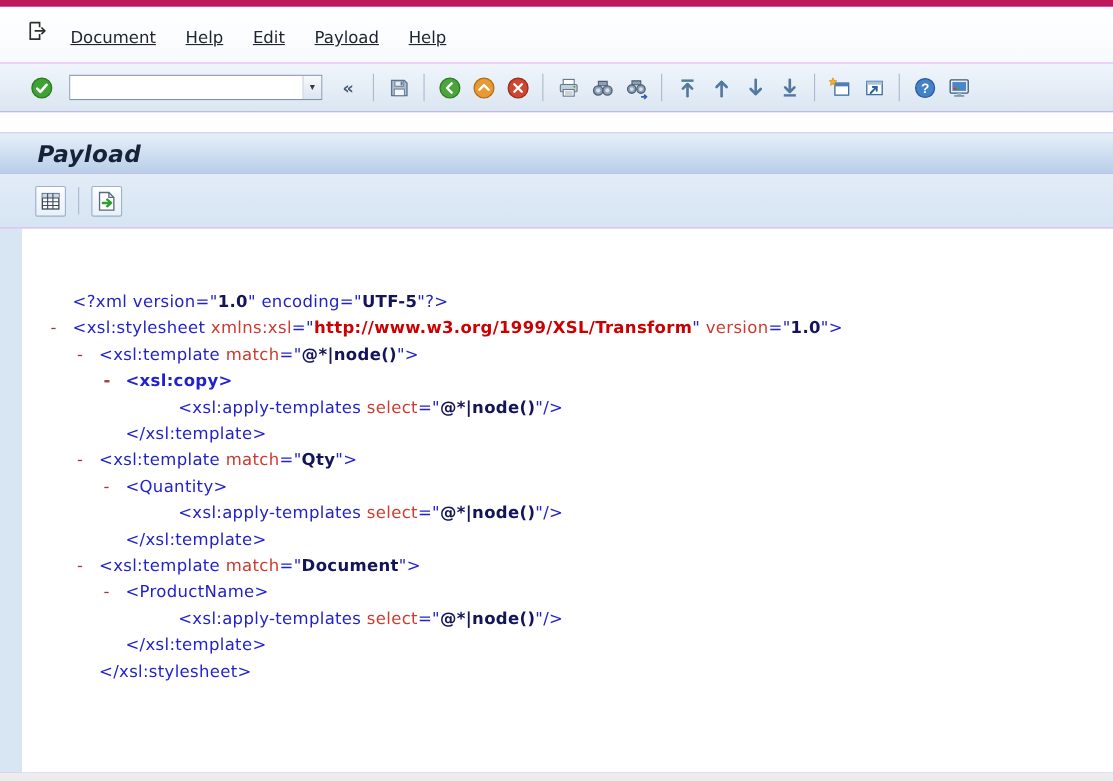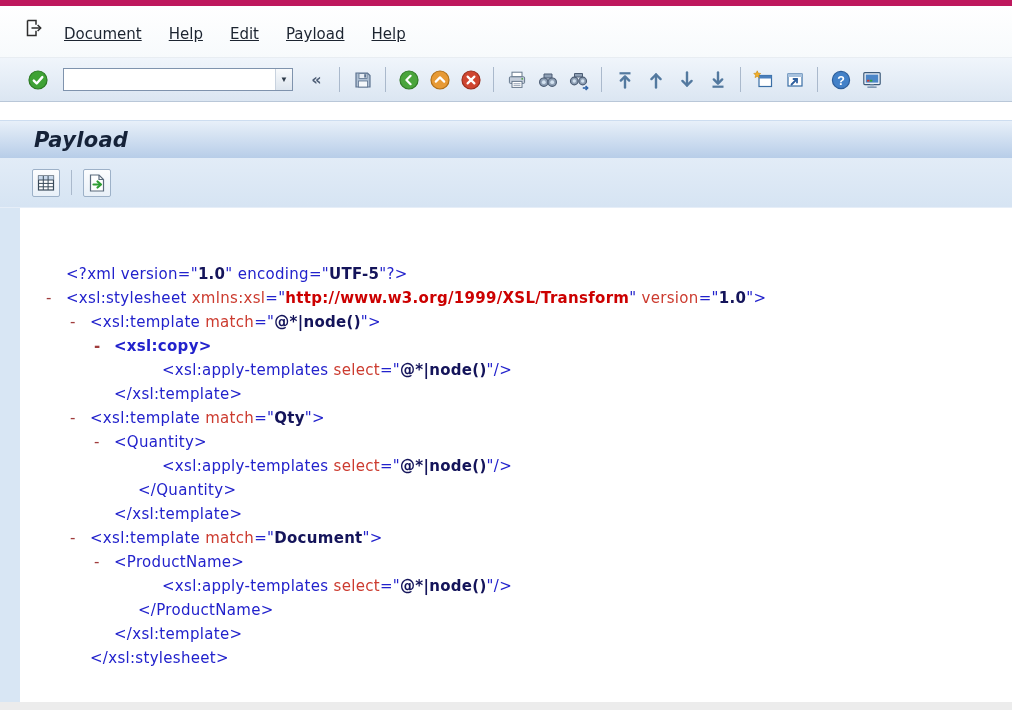--- a/index.html
+++ b/index.html
@@ -277,25 +277,23 @@
       <div class="xml">
           <div class="xline" style="padding-left: 0px;"><span class="xmark"></span><span class="tk-tag">&lt;?xml version="</span><span class="tk-val">1.0</span><span class="tk-tag">" encoding="</span><span class="tk-val">UTF-5</span><span class="tk-tag">"?&gt;</span></div>
           <div class="xline" style="padding-left: 0px;"><span class="xmark">-</span><span class="tk-tag">&lt;xsl:stylesheet </span><span class="tk-attr">xmlns:xsl</span><span class="tk-tag">="</span><span class="tk-url">http://www.w3.org/1999/XSL/Transform</span><span class="tk-tag">" </span><span class="tk-attr">version</span><span class="tk-tag">="</span><span class="tk-val">1.0</span><span class="tk-tag">"&gt;</span></div>
           <div class="xline" style="padding-left: 24px;"><span class="xmark">-</span><span class="tk-tag">&lt;xsl:template </span><span class="tk-attr">match</span><span class="tk-tag">="</span><span class="tk-val">@*|node()</span><span class="tk-tag">"&gt;</span></div>
           <div class="xline" style="padding-left: 48px; font-weight: bold;"><span class="xmark">-</span><span class="tk-tag">&lt;xsl:copy&gt;</span></div>
           <div class="xline" style="padding-left: 96px;"><span class="xmark"></span><span class="tk-tag">&lt;xsl:apply-templates </span><span class="tk-attr">select</span><span class="tk-tag">="</span><span class="tk-val">@*|node()</span><span class="tk-tag">"/&gt;</span></div>
           <div class="xline" style="padding-left: 48px;"><span class="xmark"></span><span class="tk-tag">&lt;/xsl:template&gt;</span></div>
           <div class="xline" style="padding-left: 24px;"><span class="xmark">-</span><span class="tk-tag">&lt;xsl:template </span><span class="tk-attr">match</span><span class="tk-tag">="</span><span class="tk-val">Qty</span><span class="tk-tag">"&gt;</span></div>
           <div class="xline" style="padding-left: 48px;"><span class="xmark">-</span><span class="tk-tag">&lt;Quantity&gt;</span></div>
           <div class="xline" style="padding-left: 96px;"><span class="xmark"></span><span class="tk-tag">&lt;xsl:apply-templates </span><span class="tk-attr">select</span><span class="tk-tag">="</span><span class="tk-val">@*|node()</span><span class="tk-tag">"/&gt;</span></div>
-          <div class="xline" style="padding-left: 72px;"><span class="xmark"></span><span class="tk-tag">&lt;/Quantity&gt;</span></div>
           <div class="xline" style="padding-left: 48px;"><span class="xmark"></span><span class="tk-tag">&lt;/xsl:template&gt;</span></div>
           <div class="xline" style="padding-left: 24px;"><span class="xmark">-</span><span class="tk-tag">&lt;xsl:template </span><span class="tk-attr">match</span><span class="tk-tag">="</span><span class="tk-val">Document</span><span class="tk-tag">"&gt;</span></div>
           <div class="xline" style="padding-left: 48px;"><span class="xmark">-</span><span class="tk-tag">&lt;ProductName&gt;</span></div>
           <div class="xline" style="padding-left: 96px;"><span class="xmark"></span><span class="tk-tag">&lt;xsl:apply-templates </span><span class="tk-attr">select</span><span class="tk-tag">="</span><span class="tk-val">@*|node()</span><span class="tk-tag">"/&gt;</span></div>
-          <div class="xline" style="padding-left: 72px;"><span class="xmark"></span><span class="tk-tag">&lt;/ProductName&gt;</span></div>
           <div class="xline" style="padding-left: 48px;"><span class="xmark"></span><span class="tk-tag">&lt;/xsl:template&gt;</span></div>
           <div class="xline" style="padding-left: 24px;"><span class="xmark"></span><span class="tk-tag">&lt;/xsl:stylesheet&gt;</span></div>
         </div>
     </div>
   </div>
 
 </div>
 
 </body></html>

